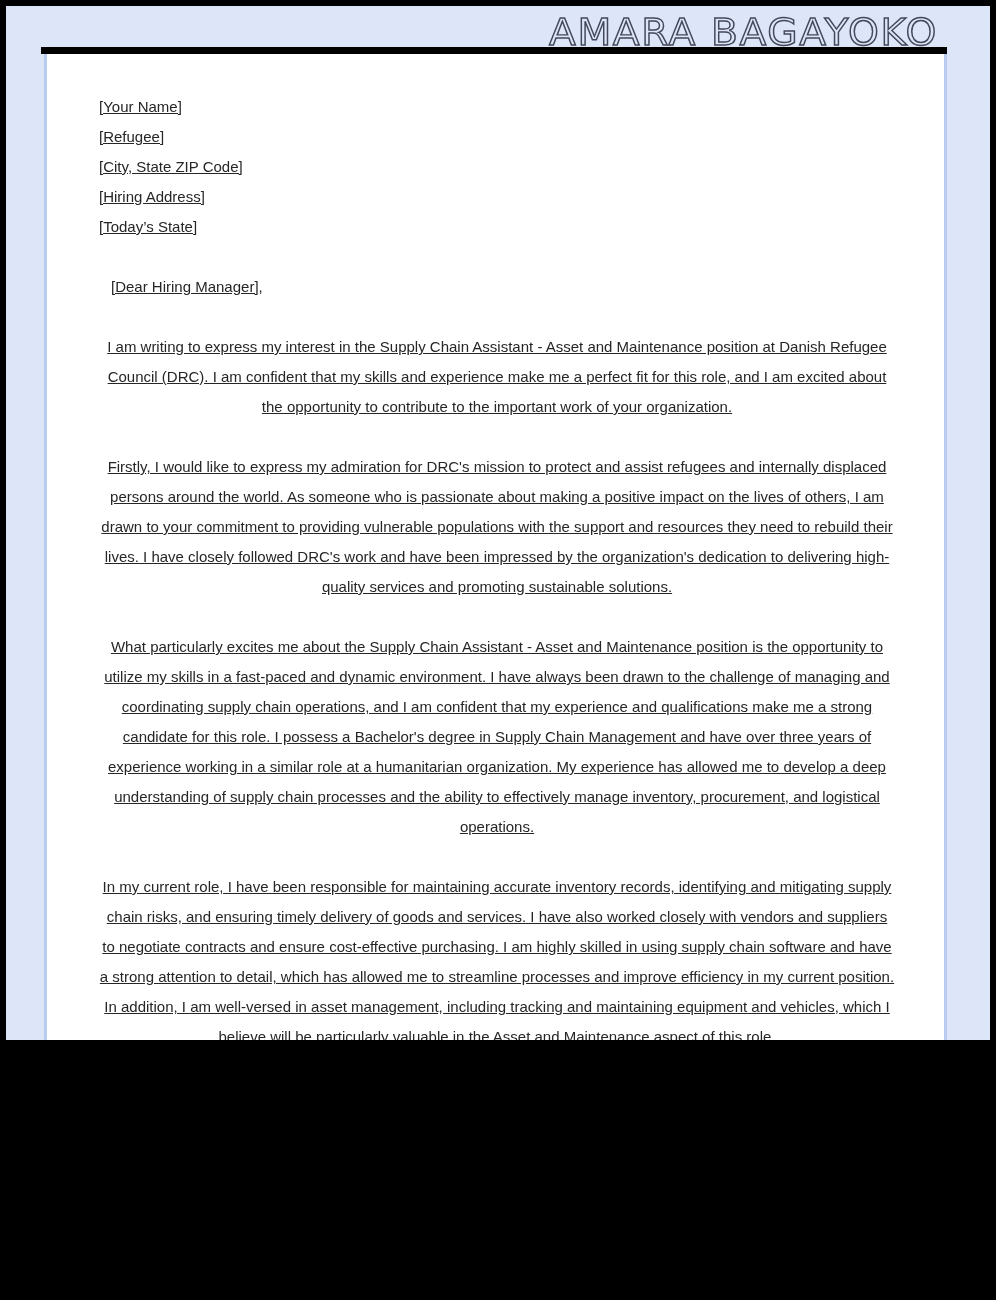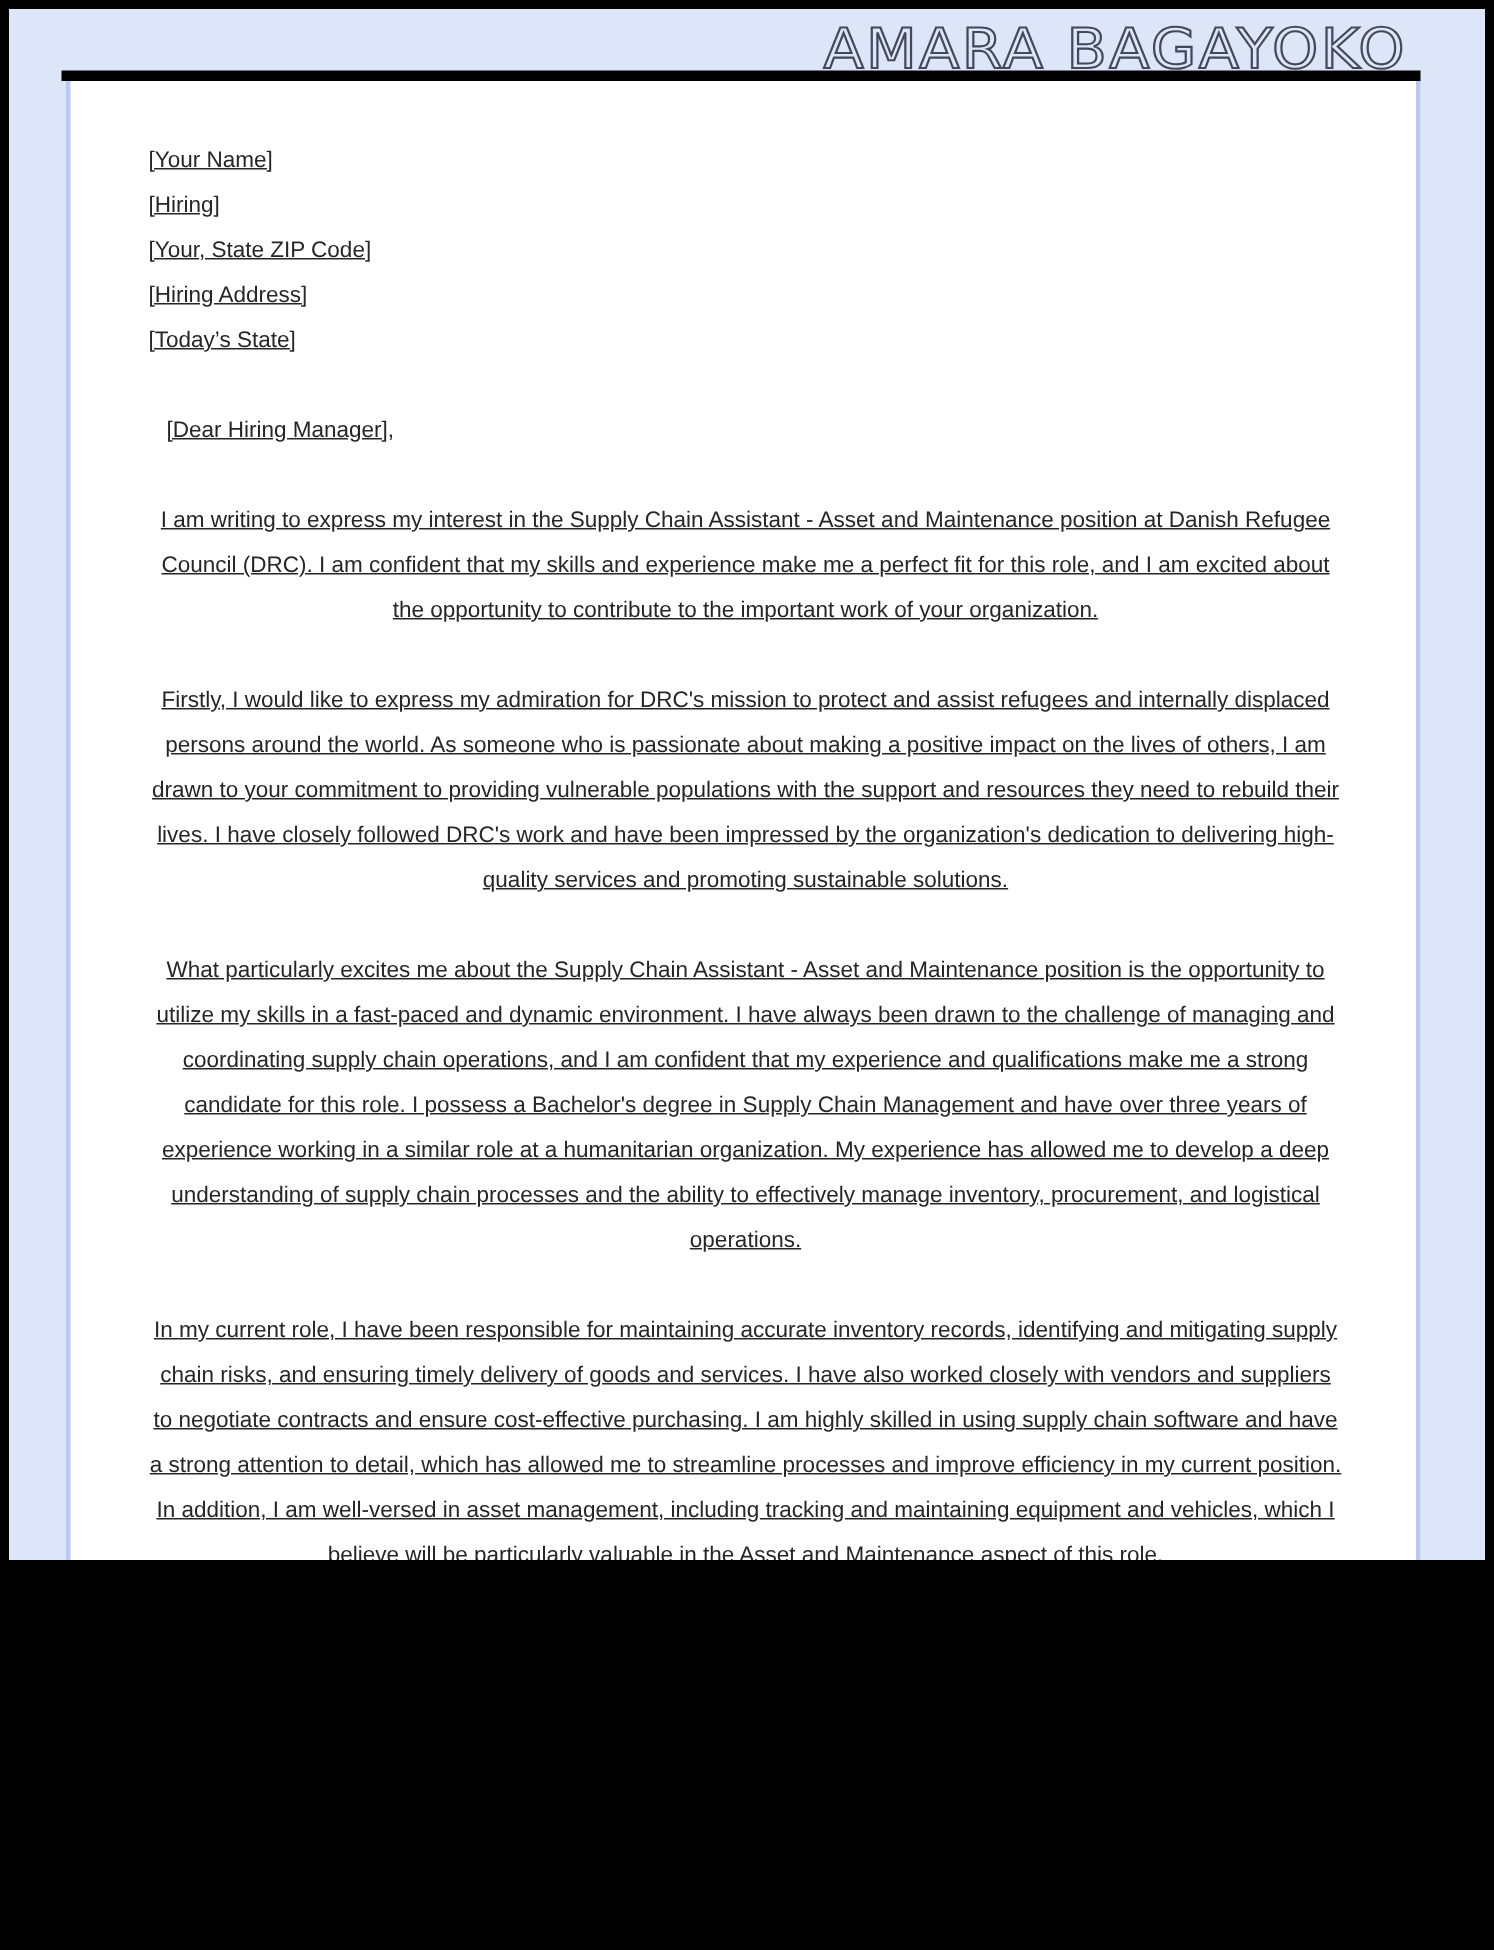--- a/index.html
+++ b/index.html
@@ -124,22 +124,22 @@
     <div class="candidate-name">AMARA BAGAYOKO</div>
   </div>
 
   <div class="top-rule"></div>
 
   <div class="sheet">
     <div class="letter-body">
 
       <div class="addr-block">
         <span class="addr-line">[Your Name]</span>
-        <span class="addr-line">[Hiring]</span>
-        <span class="addr-line">[Your, State ZIP Code]</span>
+        <span class="addr-line">[Refugee]</span>
+        <span class="addr-line">[City, State ZIP Code]</span>
         <span class="addr-line">[Hiring Address]</span>
         <span class="addr-line">[Today’s State]</span>
       </div>
 
       <p class="salutation">[Dear Hiring Manager],</p>
 
       <p class="para">I am writing to express my interest in the Supply Chain Assistant - Asset and Maintenance position at Danish Refugee Council (DRC). I am confident that my skills and experience make me a perfect fit for this role, and I am excited about the opportunity to contribute to the important work of your organization.</p>
       <p class="para">Firstly, I would like to express my admiration for DRC's mission to protect and assist refugees and internally displaced persons around the world. As someone who is passionate about making a positive impact on the lives of others, I am drawn to your commitment to providing vulnerable populations with the support and resources they need to rebuild their lives. I have closely followed DRC's work and have been impressed by the organization's dedication to delivering high-quality services and promoting sustainable solutions.</p>
       <p class="para">What particularly excites me about the Supply Chain Assistant - Asset and Maintenance position is the opportunity to utilize my skills in a fast-paced and dynamic environment. I have always been drawn to the challenge of managing and coordinating supply chain operations, and I am confident that my experience and qualifications make me a strong candidate for this role. I possess a Bachelor's degree in Supply Chain Management and have over three years of experience working in a similar role at a humanitarian organization. My experience has allowed me to develop a deep understanding of supply chain processes and the ability to effectively manage inventory, procurement, and logistical operations.</p>
       <p class="para">In my current role, I have been responsible for maintaining accurate inventory records, identifying and mitigating supply chain risks, and ensuring timely delivery of goods and services. I have also worked closely with vendors and suppliers to negotiate contracts and ensure cost-effective purchasing. I am highly skilled in using supply chain software and have a strong attention to detail, which has allowed me to streamline processes and improve efficiency in my current position. In addition, I am well-versed in asset management, including tracking and maintaining equipment and vehicles, which I believe will be particularly valuable in the Asset and Maintenance aspect of this role.</p>

